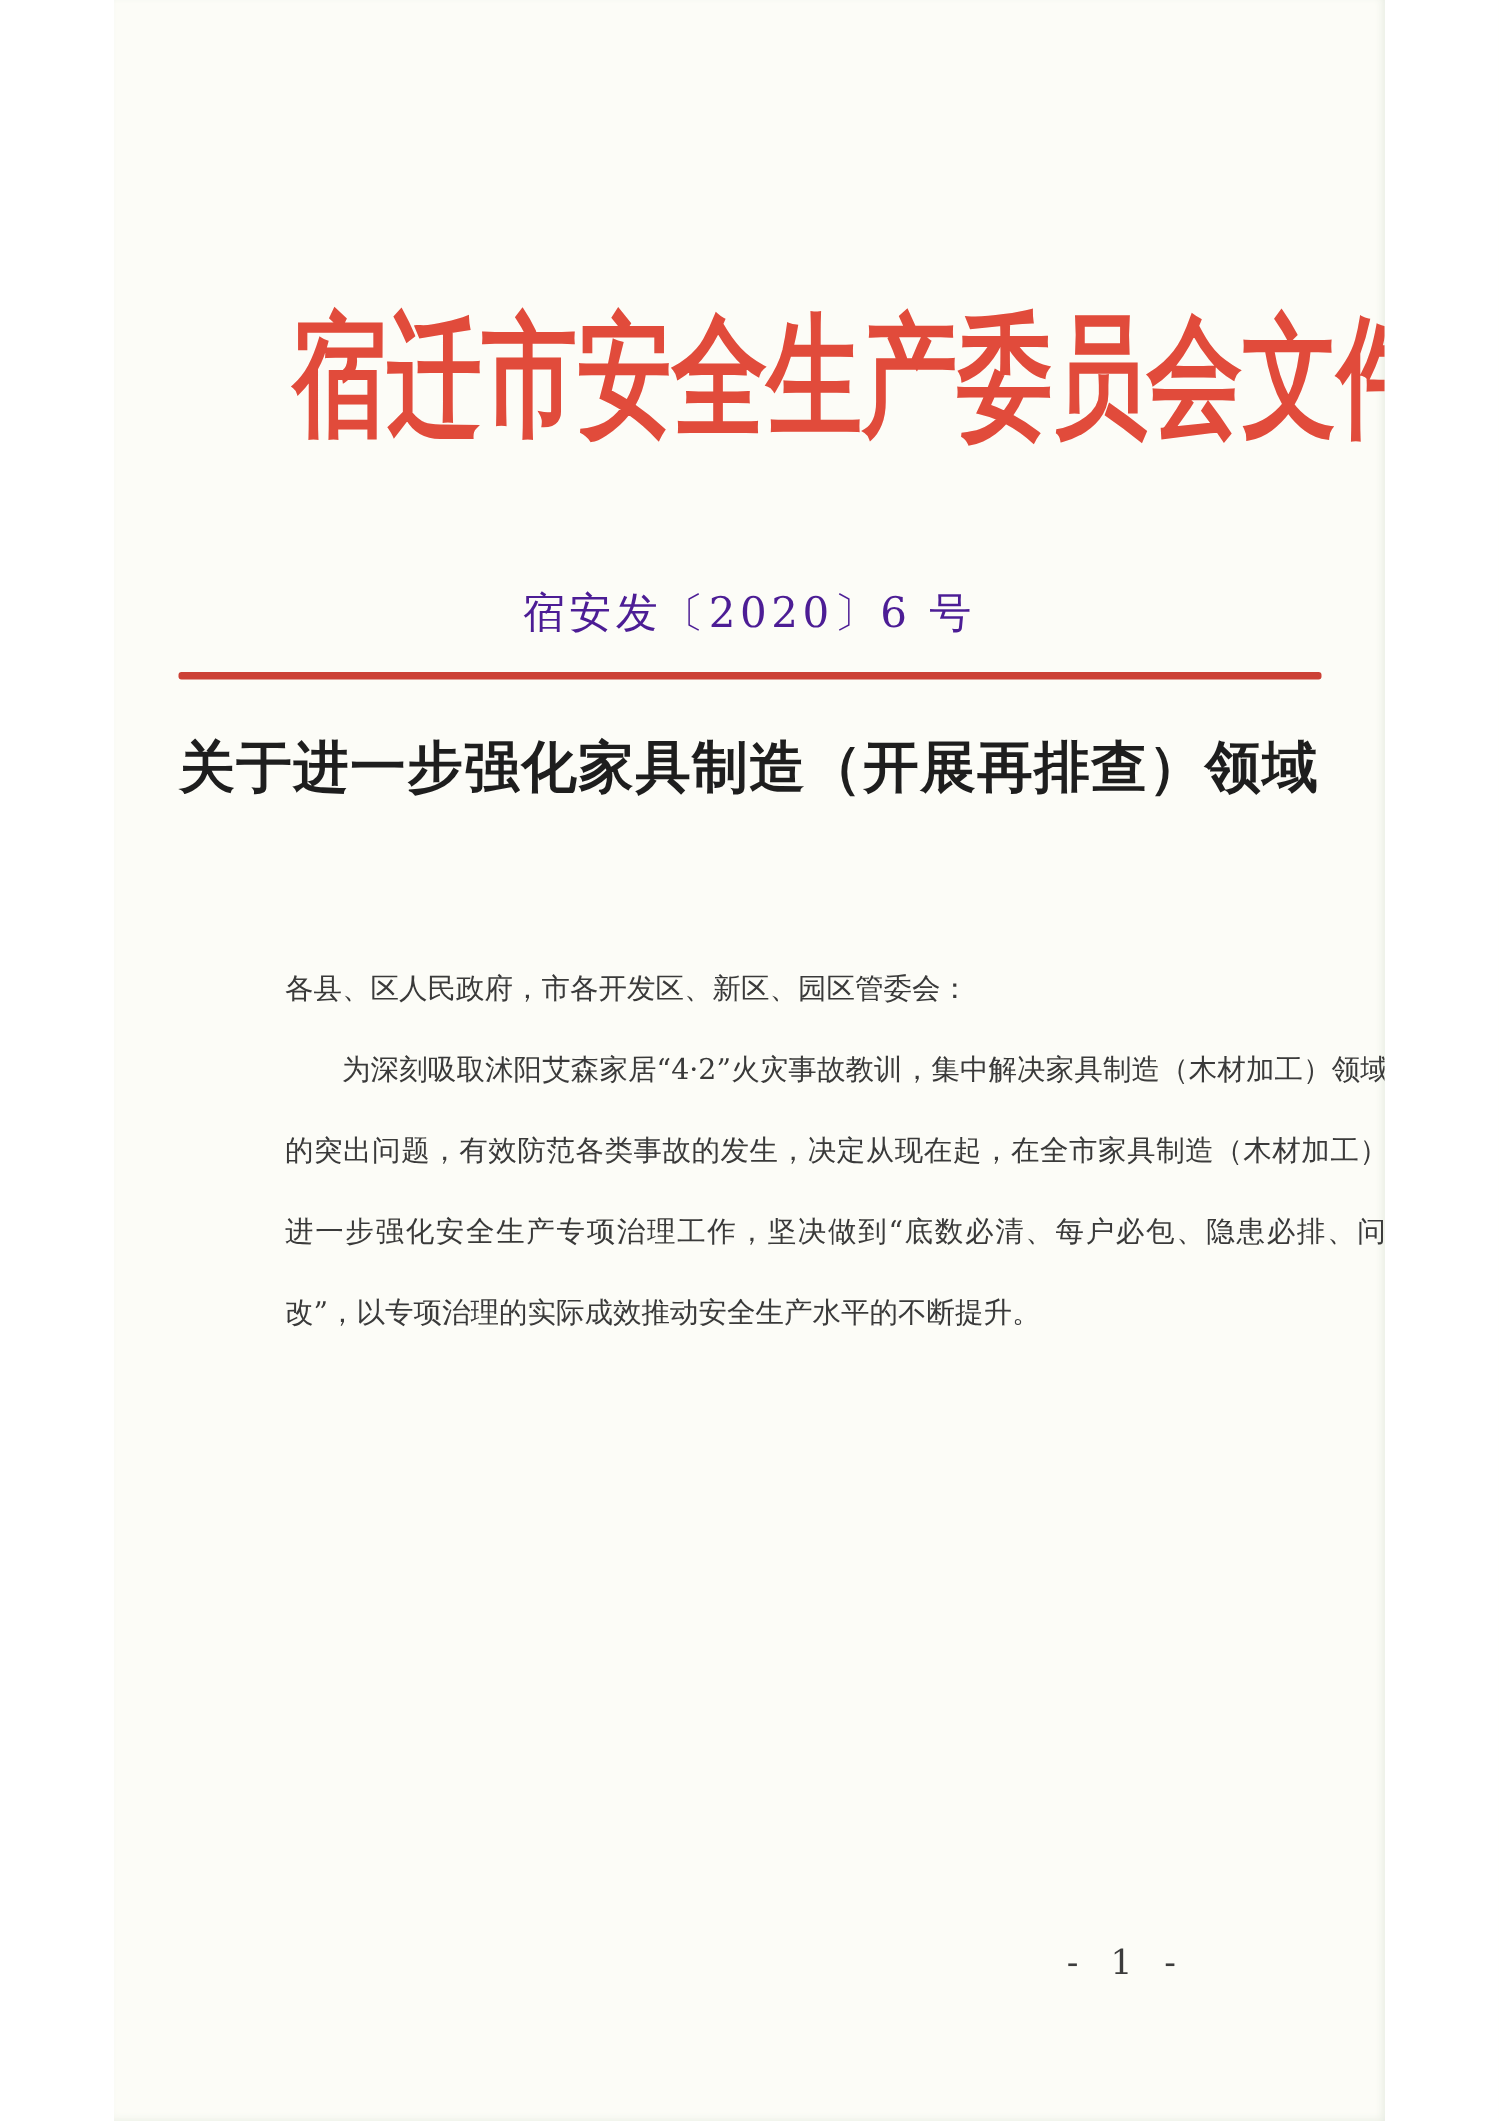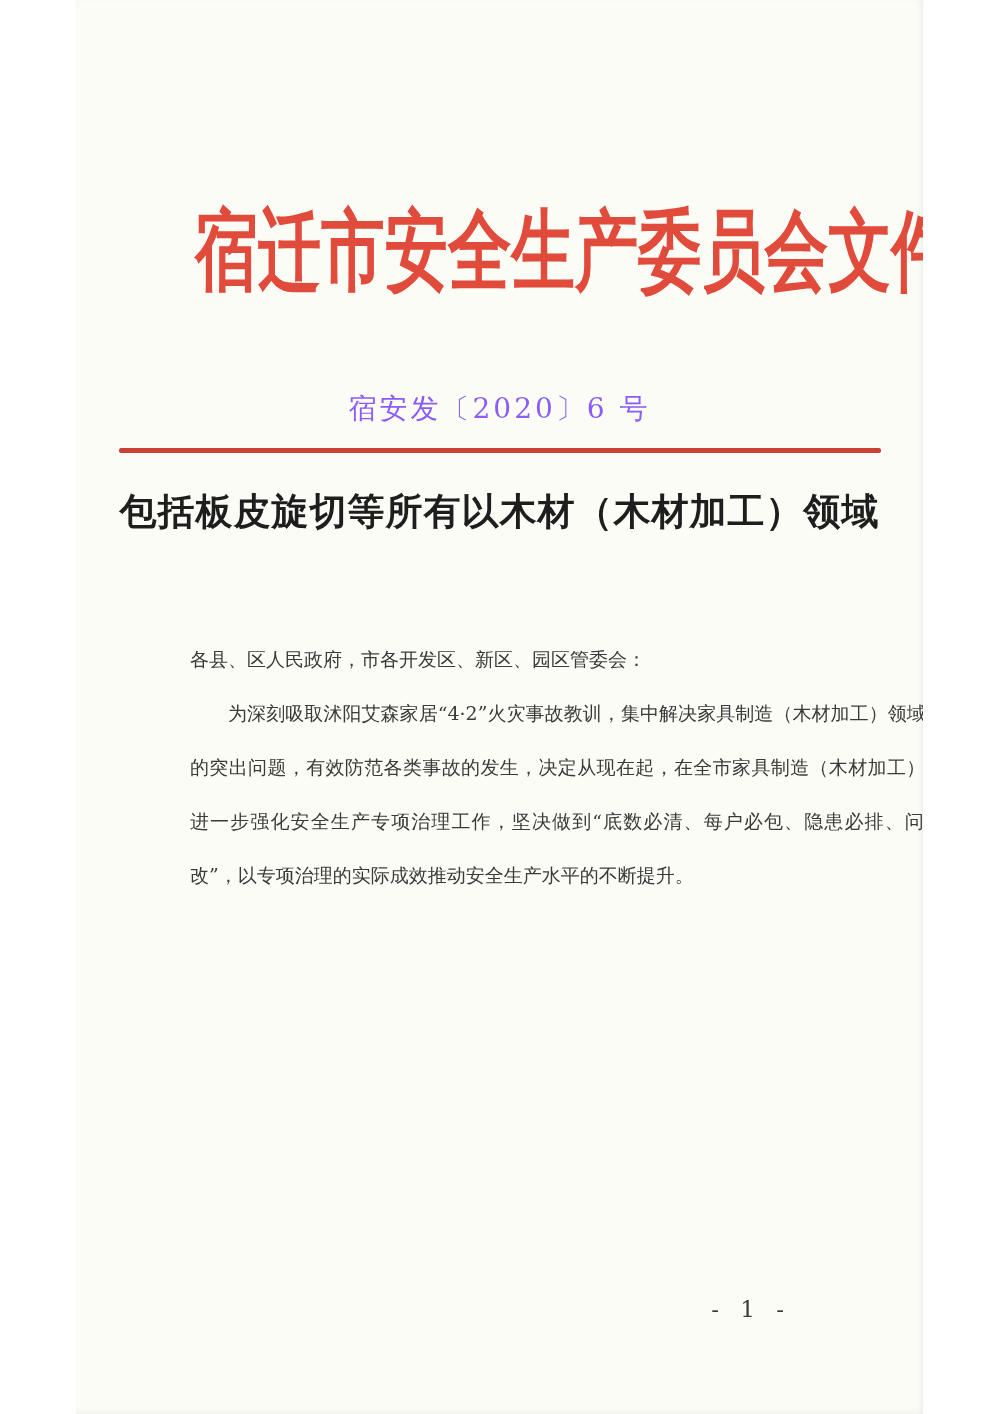--- a/index.html
+++ b/index.html
@@ -30,21 +30,21 @@
     white-space: nowrap;
     transform: scaleX(0.72);
     transform-origin: 50% 50%;
   }
   .doc-number {
     position: absolute;
     top: 390px;
     left: 0;
     width: 100%;
     text-align: center;
-    color: #8b5cf6;
+    color: #4c1d95;
     font-size: 28px;
     letter-spacing: 3px;
   }
   .red-divider {
     position: absolute;
     top: 448px;
     left: 50%;
     transform: translateX(-50%);
     width: 762px;
     height: 5px;
@@ -101,21 +101,21 @@
 
 <div class="paper">
 
   <div class="header-title">宿迁市安全生产委员会文件</div>
 
   <div class="doc-number">宿安发〔2020〕6 号</div>
 
   <div class="red-divider"></div>
 
   <h1 class="doc-title">
-    <span>包括板皮旋切等所有以木材（木材加工）领域</span><br>
+    <span>关于进一步强化家具制造（开展再排查）领域</span><br>
   </h1>
 
   <div class="body-block">
     <p class="salutation">各县、区人民政府，市各开发区、新区、园区管委会：</p>
     <div id="paragraphs">
         <p class="para"><span>为深刻吸取沭阳艾森家居“4·2”火灾事故教训，集中解决家具制造（木材加工）领域存在的突出问题，有效防范各类事故的发生，决定从现在起，在全市家具制造（木材加工）领域进一步强化安全生产专项治理工作，坚决做到“底数必清、每户必包、隐患必排、问题必改”，以专项治理的实际成效推动安全生产水平的不断提升。</span></p>
       </div>
   </div>
 
   <div class="page-number">- 1 -</div>

